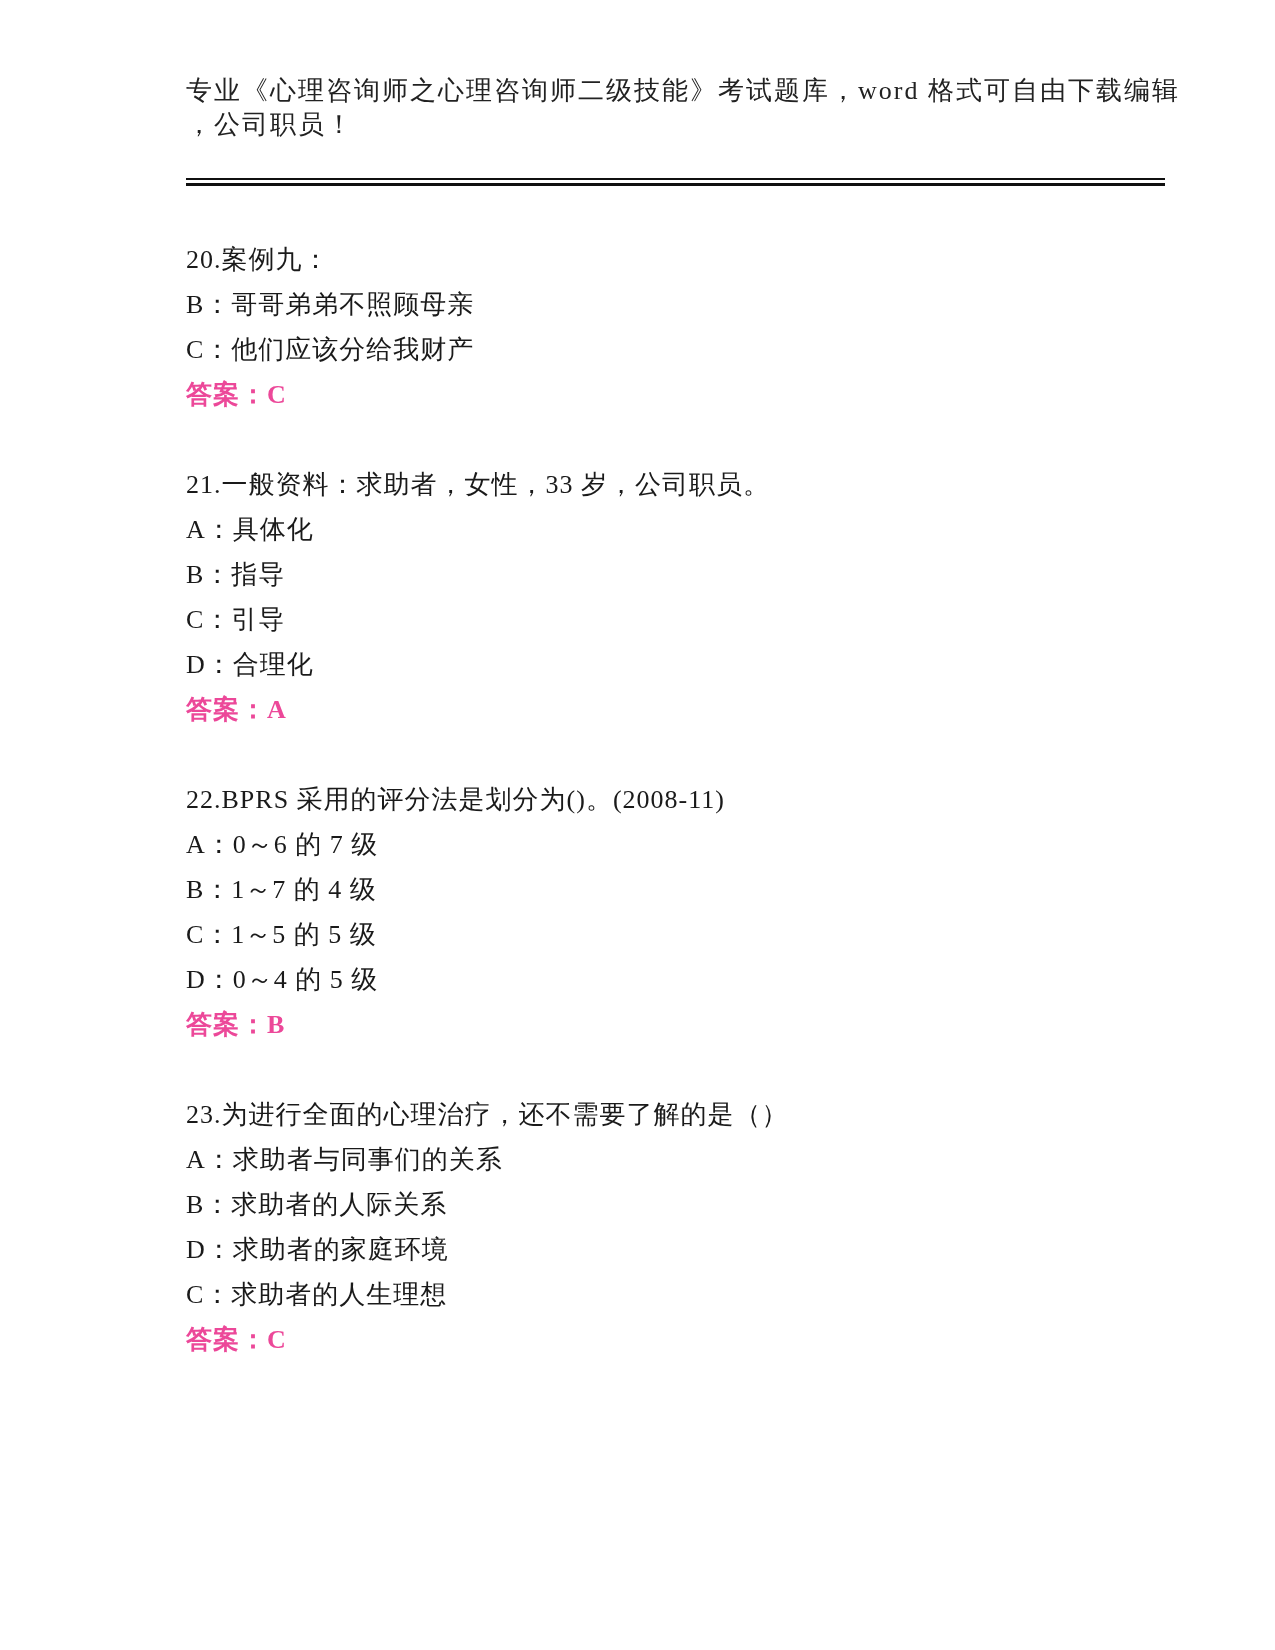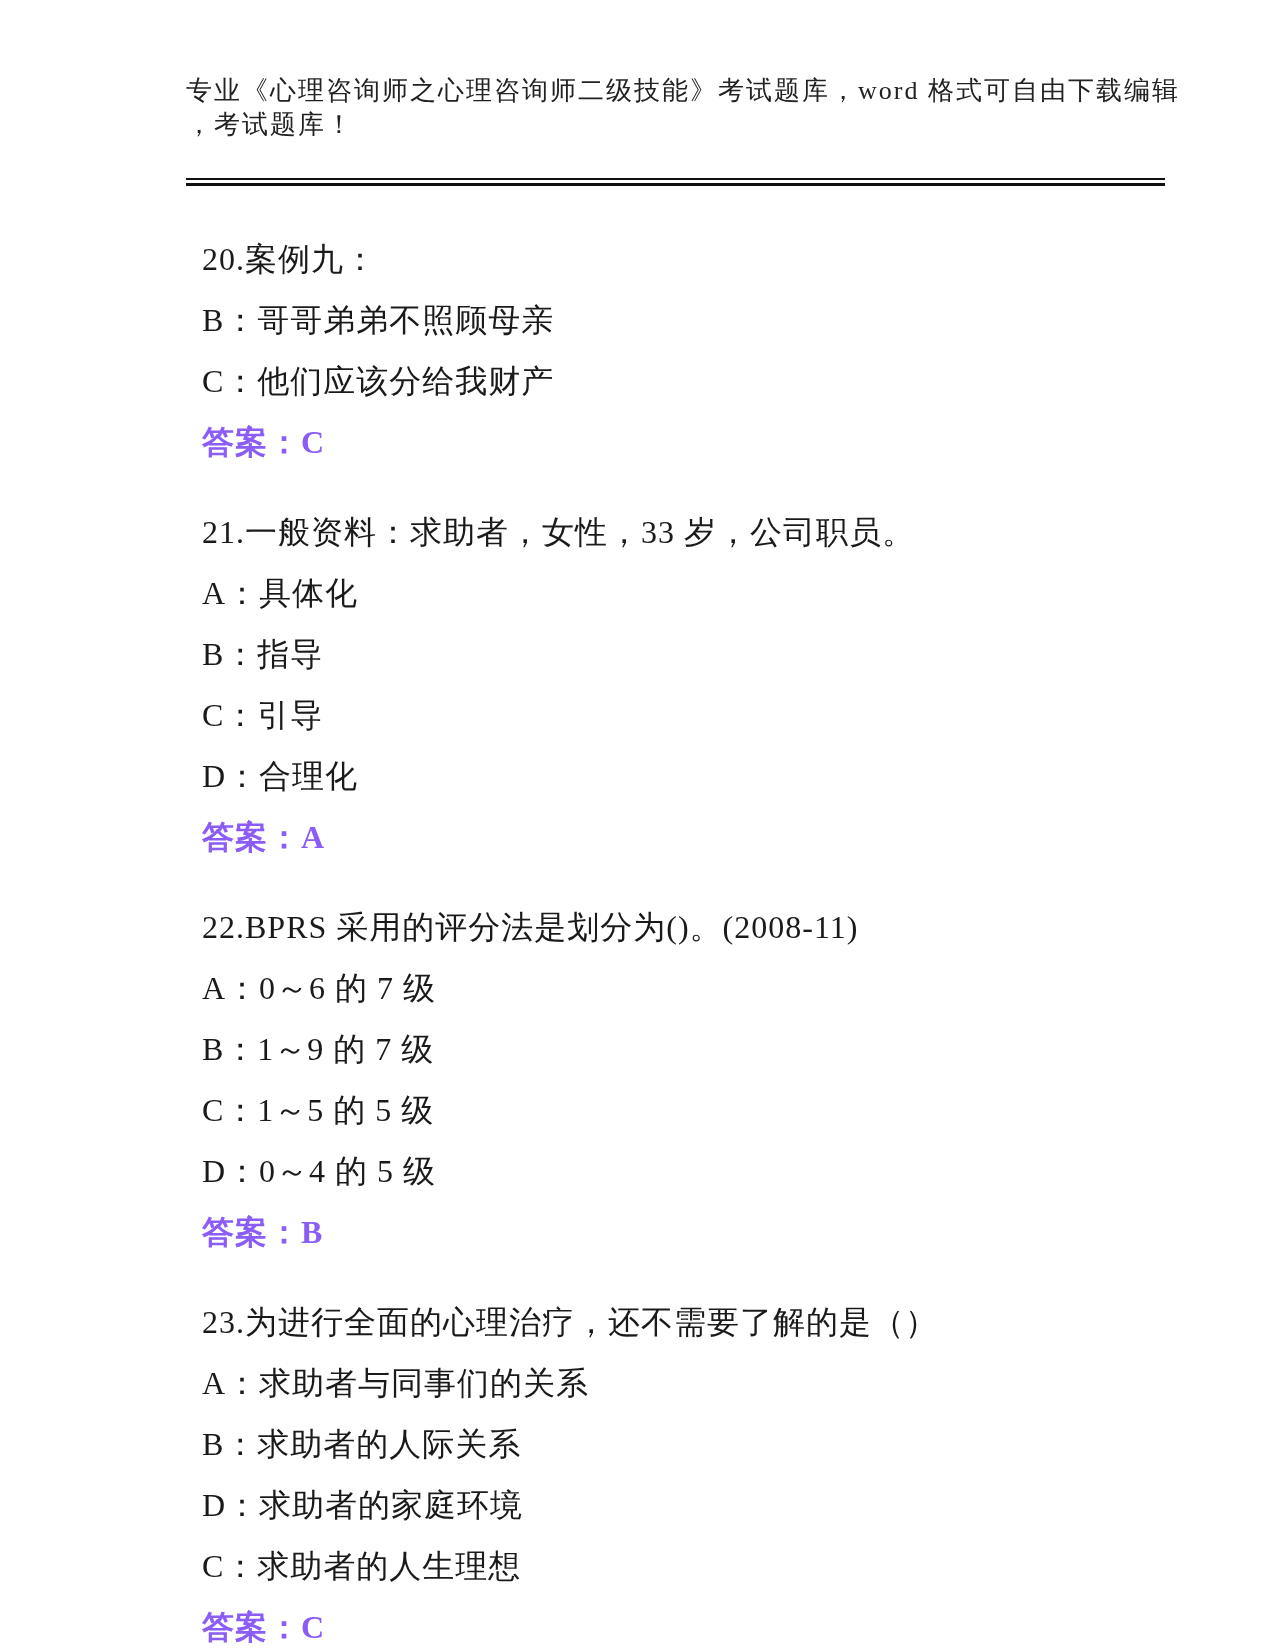--- a/index.html
+++ b/index.html
@@ -34,39 +34,39 @@
     border-top: 2px solid #101010;
     border-bottom: 3px solid #101010;
   }
   main > .question {
     margin-top: 45px;
   }
   main > .question:first-child {
     margin-top: 51px;
   }
   .question p {
-    margin: 16px;
-    font-size: 32px;
+    margin: 0;
+    font-size: 26px;
     line-height: 45px;
     letter-spacing: 1px;
     white-space: nowrap;
   }
   .question .answer {
-    color: #8b5cf6;
+    color: #ec4899;
     font-weight: 700;
   }
 </style>
 </head>
 <body>
 
 <div class="page">
 
   <div class="doc-header">
     <div class="hline">专业《心理咨询师之心理咨询师二级技能》考试题库，word 格式可自由下载编辑</div>
-    <div class="hline">，考试题库！</div>
+    <div class="hline">，公司职员！</div>
   </div>
 
   <div class="separator"></div>
 
   <main>
 
     <section class="question">
       <p class="stem">20.案例九：</p>
       <p class="option">B：哥哥弟弟不照顾母亲</p>
       <p class="option">C：他们应该分给我财产</p>
@@ -78,21 +78,21 @@
       <p class="option">A：具体化</p>
       <p class="option">B：指导</p>
       <p class="option">C：引导</p>
       <p class="option">D：合理化</p>
       <p class="answer">答案：A</p>
     </section>
 
     <section class="question">
       <p class="stem">22.BPRS 采用的评分法是划分为()。(2008-11)</p>
       <p class="option">A：0～6 的 7 级</p>
-      <p class="option">B：1～9 的 7 级</p>
+      <p class="option">B：1～7 的 4 级</p>
       <p class="option">C：1～5 的 5 级</p>
       <p class="option">D：0～4 的 5 级</p>
       <p class="answer">答案：B</p>
     </section>
 
     <section class="question">
       <p class="stem">23.为进行全面的心理治疗，还不需要了解的是（）</p>
       <p class="option">A：求助者与同事们的关系</p>
       <p class="option">B：求助者的人际关系</p>
       <p class="option">D：求助者的家庭环境</p>

